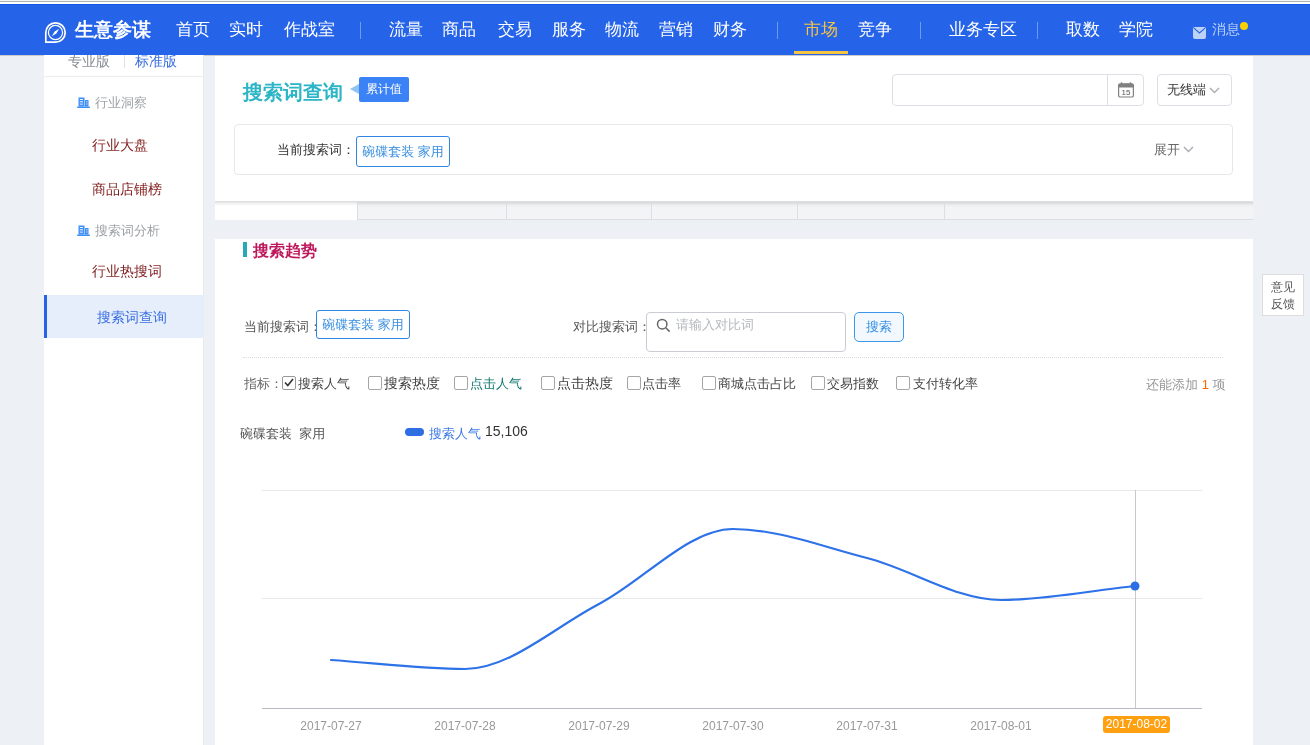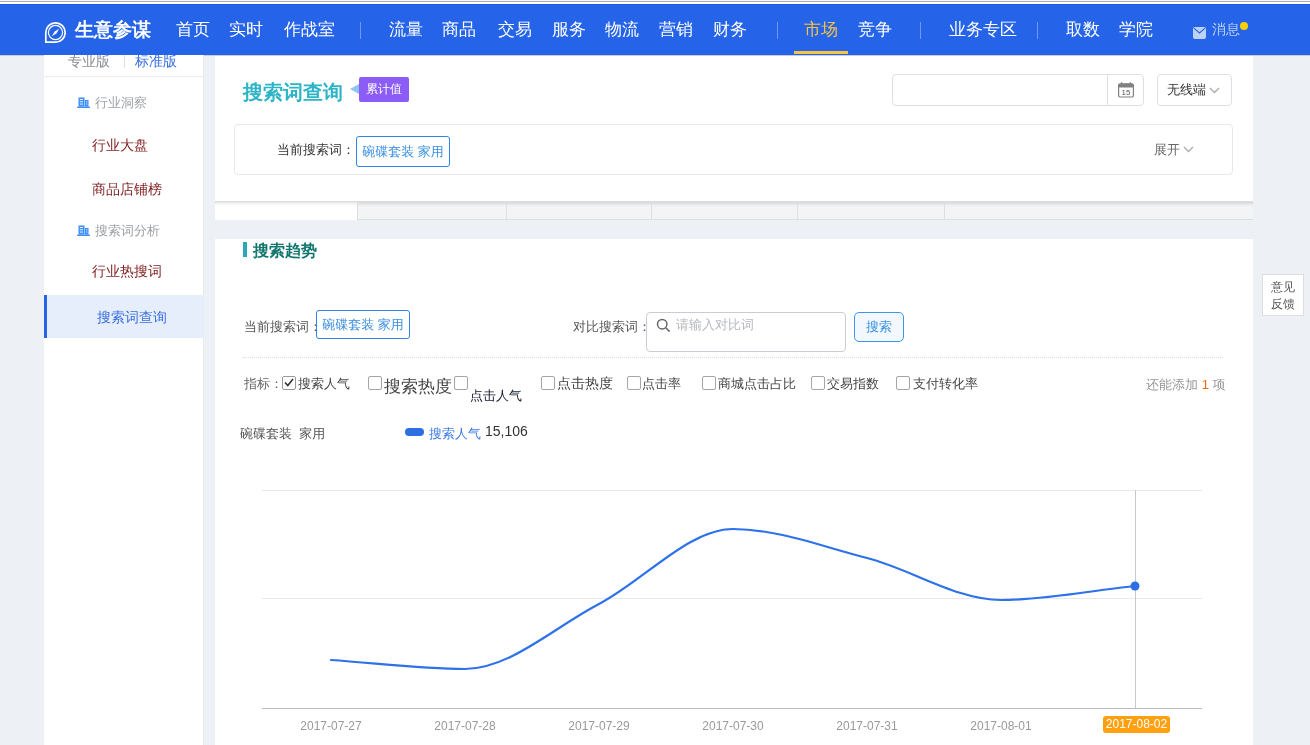--- a/index.html
+++ b/index.html
@@ -77,21 +77,21 @@
   </svg>
   <div class="sgroup" style="left:51px;top:167px">搜索词分析</div>
   <div class="sitem" style="left:48px;top:208px">行业热搜词</div>
   <div class="abs" style="left:0;top:240px;width:160px;height:43px;background:#e7eefb;border-left:3px solid #2663e9">
     <div class="abs" style="left:50px;top:14px;font-size:14px;color:#3a6fe0;white-space:nowrap">搜索词查询</div>
   </div>
 </div>
 
 <div class="card" style="left:215px;top:56px;width:1038px;height:145px">
   <div class="abs" style="left:28px;top:23px;font-size:20px;font-weight:bold;color:#2cb5c6;white-space:nowrap">搜索词查询</div>
-  <div class="abs" style="left:144px;top:21px;width:50px;height:25px;background:#8b5cf6;border-radius:2px;color:#fff;font-size:12px;line-height:25px;text-align:center">累计值</div>
+  <div class="abs" style="left:144px;top:21px;width:50px;height:25px;background:#3b82f6;border-radius:2px;color:#fff;font-size:12px;line-height:25px;text-align:center">累计值</div>
   <div class="abs" style="left:135px;top:28px;width:0;height:0;border-top:5px solid transparent;border-bottom:5px solid transparent;border-right:9px solid #90c2f2"></div>
   <div class="abs" style="left:677px;top:18px;width:252px;height:32px;border:1px solid #dcdfe6;border-radius:4px;background:#fff">
     <div class="abs" style="right:0;top:0;width:36px;height:30px;border-left:1px solid #dcdfe6">
       <svg class="abs" style="left:10px;top:7px" width="16" height="16" viewBox="0 0 16 16">
         <path d="M3.6 0.3 v3 M12.4 0.3 v3" stroke="#808080" stroke-width="1.4"></path>
         <rect x="0.6" y="1.8" width="14.8" height="13.2" rx="1.6" fill="#fff" stroke="#808080" stroke-width="1.2"></rect>
         <path d="M0.6 3.4 a1.6 1.6 0 0 1 1.6 -1.6 h11.6 a1.6 1.6 0 0 1 1.6 1.6 v2 h-14.8 z" fill="#808080"></path>
         <text x="8" y="12.6" font-size="8" fill="#555" text-anchor="middle" font-family="Liberation Sans">15</text>
       </svg>
     </div>
@@ -116,44 +116,44 @@
   <div class="abs" style="left:0;top:0;width:142px;height:19px;background:#fff;box-shadow:inset 0 5px 4px -4px rgba(0,0,0,.22)"></div>
   <div class="abs" style="left:142px;top:0;width:896px;height:19px;background:#f3f4f6;border:1px solid #dddee1;border-right:none;box-shadow:inset 0 5px 4px -4px rgba(0,0,0,.18)"></div>
   <div class="abs" style="left:291px;top:1px;width:1px;height:18px;background:#dddee1"></div>
   <div class="abs" style="left:436px;top:1px;width:1px;height:18px;background:#dddee1"></div>
   <div class="abs" style="left:582px;top:1px;width:1px;height:18px;background:#dddee1"></div>
   <div class="abs" style="left:729px;top:1px;width:1px;height:18px;background:#dddee1"></div>
 </div>
 
 <div class="card" style="left:215px;top:239px;width:1038px;height:506px">
   <div class="abs" style="left:28px;top:3px;width:4px;height:15px;background:#2aa8b8"></div>
-  <div class="abs" style="left:38px;top:2px;font-size:16px;font-weight:bold;color:#0f766e;white-space:nowrap">搜索趋势</div>
+  <div class="abs" style="left:38px;top:2px;font-size:16px;font-weight:bold;color:#be185d;white-space:nowrap">搜索趋势</div>
   <div class="abs" style="left:29px;top:79px;font-size:13px;color:#555;white-space:nowrap">当前搜索词：</div>
   <div class="abs" style="left:101px;top:71px;width:94px;height:29px;border:1px solid #2f86e2;border-radius:3px;color:#3a8fe0;font-size:13px;line-height:27px;text-align:center;white-space:nowrap">碗碟套装 家用</div>
   <div class="abs" style="left:358px;top:79px;font-size:13px;color:#555;white-space:nowrap">对比搜索词：</div>
   <div class="abs" style="left:431px;top:73px;width:200px;height:40px;border:1px solid #c9ccd2;border-radius:4px">
     <svg class="abs" style="left:9px;top:5px" width="15" height="15" viewBox="0 0 15 15">
         <circle cx="6.2" cy="6.2" r="4.7" fill="none" stroke="#666" stroke-width="1.5"></circle>
         <path d="M9.8 9.8 L13.6 13.6" stroke="#666" stroke-width="1.5"></path>
       </svg>
     <div class="abs" style="left:29px;top:0;height:24px;line-height:24px;font-size:13px;color:#b5b8bd;white-space:nowrap">请输入对比词</div>
   </div>
   <div class="abs" style="left:639px;top:73px;width:50px;height:30px;border:1.5px solid #3b97ec;border-radius:5px;color:#3590e5;font-size:13px;line-height:27px;text-align:center;background:#f2f8fd">搜索</div>
   <div class="abs" style="left:28px;top:118px;width:980px;border-top:1px dotted #dcdcdc"></div>
   <div class="abs" style="left:29px;top:136px;font-size:13px;color:#666;white-space:nowrap">指标：</div>
   <div class="abs" style="left:67px;top:137px;width:14px;height:14px;border:1px solid #999;border-radius:2px;background:#fff">
     <svg class="abs" style="left:1px;top:1px" width="10" height="9" viewBox="0 0 10 9">
         <path d="M1 4.5 L3.8 7.5 L9 1" fill="none" stroke="#333" stroke-width="1.6"></path>
       </svg>
   </div>
   <div class="abs" style="left:83px;top:136px;font-size:13px;color:#444;white-space:nowrap">搜索人气</div>
   <div class="abs" style="left:153px;top:137px;width:14px;height:14px;border:1px solid #a6a6a6;border-radius:2px;background:#fff"></div>
-  <div class="abs" style="left:169px;top:136px;font-size:17px;color:#444;white-space:nowrap">搜索热度</div>
+  <div class="abs" style="left:169px;top:136px;font-size:14px;color:#444;white-space:nowrap">搜索热度</div>
   <div class="abs" style="left:239px;top:137px;width:14px;height:14px;border:1px solid #a6a6a6;border-radius:2px;background:#fff"></div>
-  <div class="abs" style="left:255px;top:148px;font-size:13px;color:#0f172a;white-space:nowrap">点击人气</div>
+  <div class="abs" style="left:255px;top:136px;font-size:13px;color:#0f766e;white-space:nowrap">点击人气</div>
   <div class="abs" style="left:326px;top:137px;width:14px;height:14px;border:1px solid #a6a6a6;border-radius:2px;background:#fff"></div>
   <div class="abs" style="left:342px;top:136px;font-size:14px;color:#444;white-space:nowrap">点击热度</div>
   <div class="abs" style="left:412px;top:137px;width:14px;height:14px;border:1px solid #a6a6a6;border-radius:2px;background:#fff"></div>
   <div class="abs" style="left:427px;top:136px;font-size:13px;color:#444;white-space:nowrap">点击率</div>
   <div class="abs" style="left:487px;top:137px;width:14px;height:14px;border:1px solid #a6a6a6;border-radius:2px;background:#fff"></div>
   <div class="abs" style="left:503px;top:136px;font-size:13px;color:#444;white-space:nowrap">商城点击占比</div>
   <div class="abs" style="left:596px;top:137px;width:14px;height:14px;border:1px solid #a6a6a6;border-radius:2px;background:#fff"></div>
   <div class="abs" style="left:612px;top:136px;font-size:13px;color:#444;white-space:nowrap">交易指数</div>
   <div class="abs" style="left:681px;top:137px;width:14px;height:14px;border:1px solid #a6a6a6;border-radius:2px;background:#fff"></div>
   <div class="abs" style="left:698px;top:136px;font-size:13px;color:#444;white-space:nowrap">支付转化率</div>

